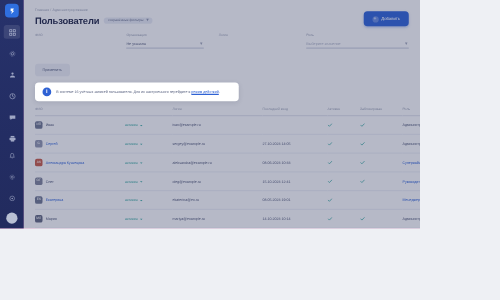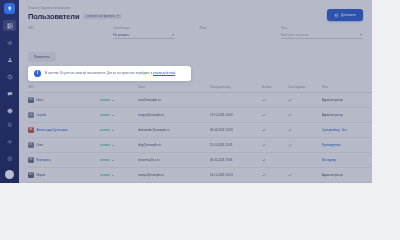--- a/index.html
+++ b/index.html
@@ -2,21 +2,21 @@
 <html><head>
 <meta charset="utf-8">
 <style>
   html,body{margin:0;padding:0;}
   body{
     width:400px;height:183px;overflow:hidden;
     font-family:"Liberation Sans",sans-serif;
     background:#eef0f4;
     -webkit-font-smoothing:antialiased;
   }
-  .app{position:relative;width:372px;height:183px;display:flex;overflow:hidden;background:#f9a8d4;}
+  .app{position:relative;width:336px;height:183px;display:flex;overflow:hidden;background:#f9a8d4;}
 
   
   .sidebar{
     width:19px;flex:0 0 19px;height:183px;
     background:linear-gradient(180deg,#27326b 0%,#232d63 60%,#222b5e 100%);
     display:flex;flex-direction:column;align-items:center;
     padding-top:3px;box-sizing:border-box;position:relative;z-index:3;
   }
   .logo{
     width:11px;height:11px;border-radius:3px;

